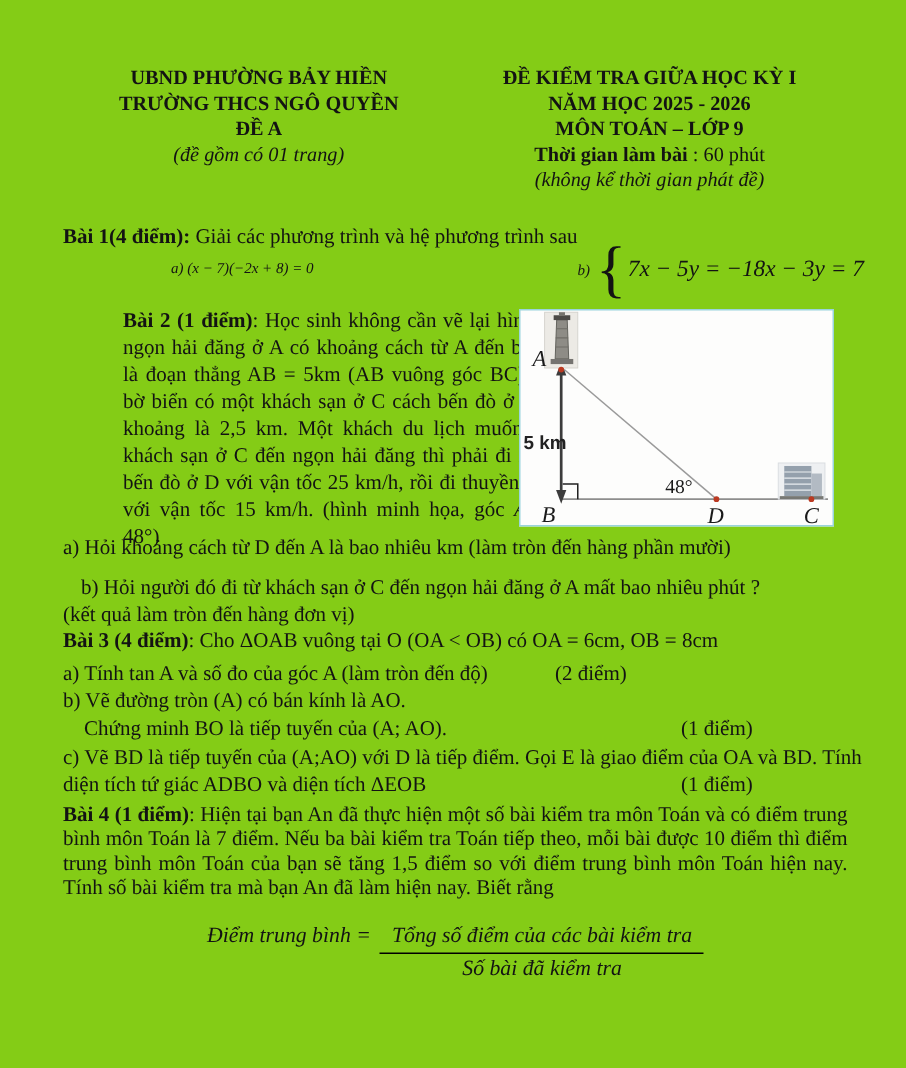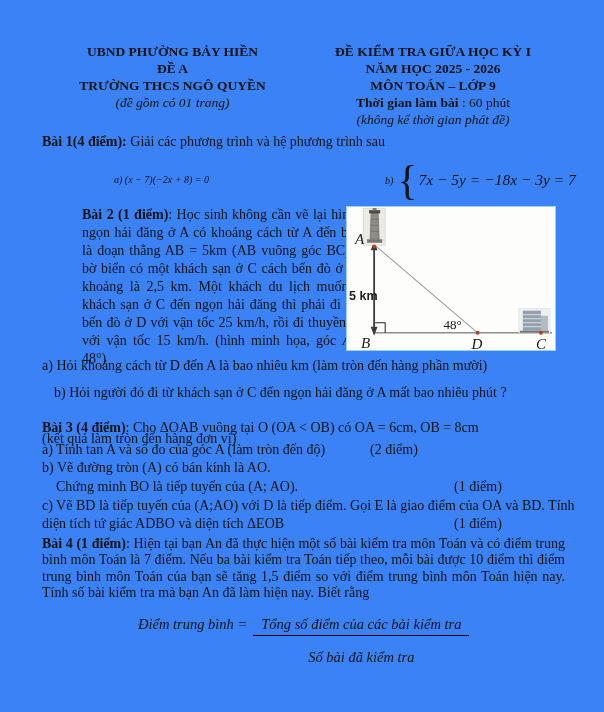--- a/index.html
+++ b/index.html
@@ -1,17 +1,17 @@
 <!DOCTYPE html>
 <html><head>
 <meta charset="utf-8">
 <style>
   html,body{margin:0;padding:0;background:#fff;}
   .page{
-    position:relative;width:604px;height:712px;background:#3b82f6;
+    position:relative;width:604px;height:712px;background:#84cc16;
     font-family:"Liberation Serif","DejaVu Serif",serif;color:#131313;
     overflow:hidden;
   }
   .b{font-weight:bold;}
   .i{font-style:italic;}
   .al{position:absolute;white-space:nowrap;font-size:14px;line-height:15px;}
   .para{position:absolute;font-size:14px;line-height:18px;text-align:justify;}
   .hdr{position:absolute;text-align:center;font-size:13.5px;line-height:17px;}
   .eq{font-size:10px;font-style:italic;}
   .syswrap{position:absolute;display:flex;align-items:center;}
@@ -30,34 +30,34 @@
   .num{padding:0 8px 2px 8px;border-bottom:1.4px solid #000;}
   .den{padding-top:2px;}
 </style>
 </head>
 <body>
 
 <div class="page">
 
   <div class="hdr b" style="left:55px;top:43px;width:235px;">
     <div>UBND PHƯỜNG BẢY HIỀN</div>
+    <div>TRƯỜNG THCS NGÔ QUYỀN</div>
     <div>ĐỀ A</div>
-    <div>TRƯỜNG THCS NGÔ QUYỀN</div>
     <div class="i" style="font-weight:normal;">(đề gồm có 01 trang)</div>
   </div>
 
   <div class="hdr" style="left:318px;top:43px;width:230px;">
     <div class="b">ĐỀ KIỂM TRA GIỮA HỌC KỲ I</div>
     <div class="b">NĂM HỌC 2025 - 2026</div>
     <div class="b">MÔN TOÁN – LỚP 9</div>
     <div><span class="b">Thời gian làm bài</span><span> : 60 phút</span></div>
     <div class="i">(không kể thời gian phát đề)</div>
   </div>
 
-  <div class="al" style="left:42px;top:134px;">
+  <div class="al" style="left:42px;top:151px;">
     <span class="b">Bài 1(4 điểm):</span><span> Giải các phương trình và hệ phương trình sau</span>
   </div>
 
   <div class="al eq" style="left:114px;top:172px;">
     <span>a)</span>
     <span>(x − 7)(−2x + 8) = 0</span>
   </div>
 
   <div class="syswrap" style="left:385px;top:162px;">
     <span class="eq">b)</span>
@@ -115,21 +115,21 @@
       <text x="14" y="140" font-size="15" font-style="italic" fill="#1a1a1a">B</text>
       <text x="124" y="141" font-size="15" font-style="italic" fill="#1a1a1a">D</text>
       <text x="188" y="141" font-size="15" font-style="italic" fill="#1a1a1a">C</text>
       <text x="2" y="92" font-size="12.5" font-weight="bold" font-family="Liberation Sans, DejaVu Sans, sans-serif" fill="#222">5 km</text>
       <text x="96" y="121" font-size="13" fill="#1a1a1a">48°</text>
     </svg>
   </div>
 
   <div class="al" style="left:42px;top:358px;">a) Hỏi khoảng cách từ D đến A là bao nhiêu km (làm tròn đến hàng phần mười)</div>
   <div class="al" style="left:54px;top:385px;">b) Hỏi người đó đi từ khách sạn ở C đến ngọn hải đăng ở A mất bao nhiêu phút ?</div>
-  <div class="al" style="left:42px;top:403px;margin-top:28px;">(kết quả làm tròn đến hàng đơn vị)</div>
+  <div class="al" style="left:42px;top:403px;">(kết quả làm tròn đến hàng đơn vị)</div>
 
   <div class="al" style="left:42px;top:420px;">
     <span class="b">Bài 3 (4 điểm)</span><span>: Cho ΔOAB vuông tại O (OA &lt; OB) có OA = 6cm, OB = 8cm</span>
   </div>
   <div class="al" style="left:42px;top:442px;">a) Tính tan A và số đo của góc A (làm tròn đến độ)</div>
   <div class="al" style="left:370px;top:442px;">(2 điểm)</div>
   <div class="al" style="left:42px;top:460px;">b) Vẽ đường tròn (A) có bán kính là AO.</div>
   <div class="al" style="left:56px;top:479px;">Chứng minh BO là tiếp tuyến của (A; AO).</div>
   <div class="al" style="left:454px;top:479px;">(1 điểm)</div>
   <div class="al" style="left:42px;top:498px;">c) Vẽ BD là tiếp tuyến của (A;AO) với D là tiếp điểm. Gọi E là giao điểm của OA và BD. Tính</div>
@@ -137,17 +137,17 @@
   <div class="al" style="left:454px;top:516px;">(1 điểm)</div>
 
   <div class="para" style="left:42px;top:536px;width:523px;line-height:16.4px;">
     <span class="b">Bài 4 (1 điểm)</span><span>: Hiện tại bạn An đã thực hiện một số bài kiểm tra môn Toán và có điểm trung bình môn Toán là 7 điểm. Nếu ba bài kiểm tra Toán tiếp theo, mỗi bài được 10 điểm thì điểm trung bình môn Toán  của bạn sẽ tăng 1,5 điểm so với điểm trung bình môn Toán hiện nay. Tính số bài kiểm tra mà bạn An đã làm hiện nay. Biết rằng</span>
   </div>
 
   <div class="formula">
     <span>Điểm trung bình =</span>
     <span class="frac">
       <span class="num" style="display:block;">Tổng số điểm của các bài kiểm tra</span>
-      <span class="den" style="display:block;margin-top:11px;">Số bài đã kiểm tra</span>
+      <span class="den" style="display:block;">Số bài đã kiểm tra</span>
     </span>
   </div>
 
 </div>
 
 </body></html>

